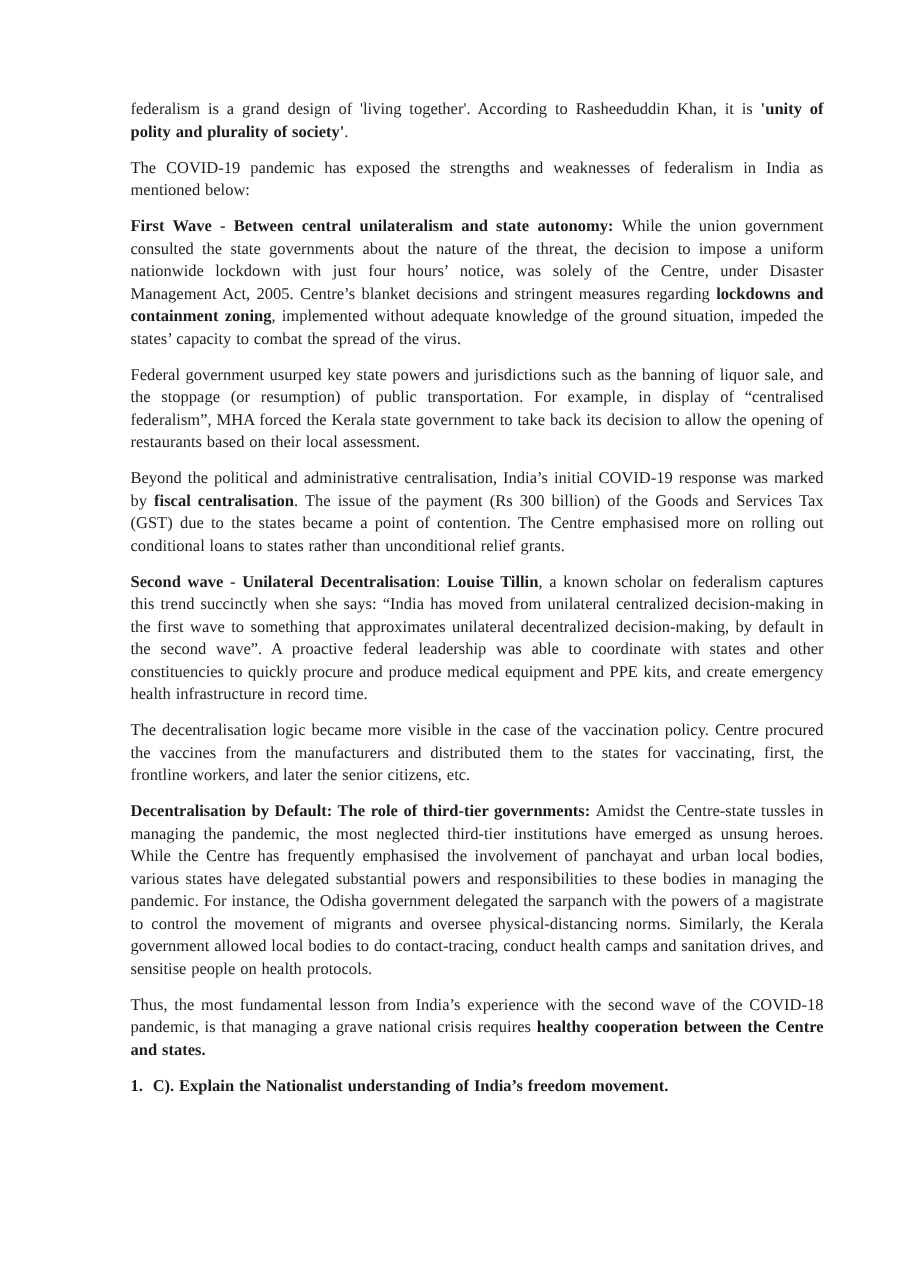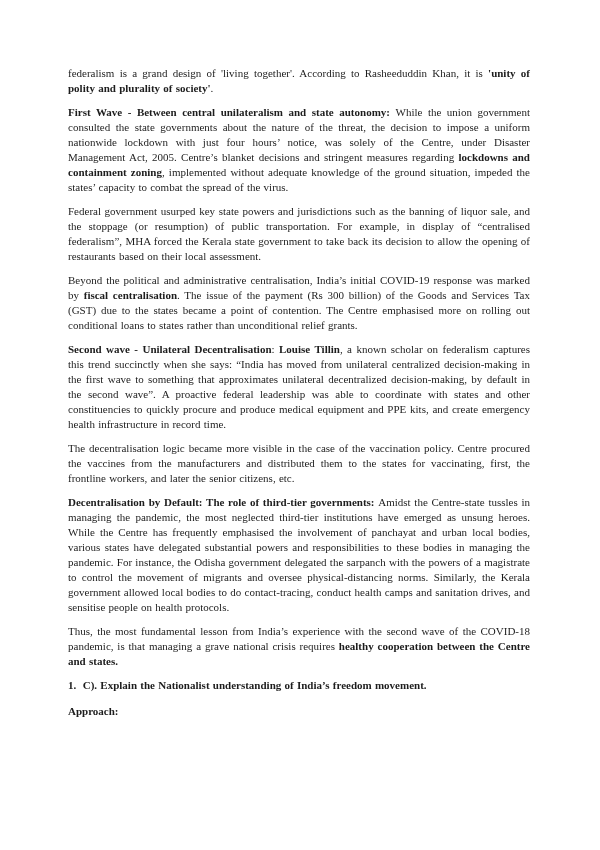--- a/index.html
+++ b/index.html
@@ -12,21 +12,21 @@
     width: 600px;
     height: 850px;
     margin: 0 auto;
     background: #ffffff;
     overflow: hidden;
     font-family: "Liberation Serif", "DejaVu Serif", serif;
     color: #1d1d1d;
   }
   .doc-body {
     position: absolute;
-    left: 68px;
+    left: 87px;
     top: 66px;
     width: 462px;
   }
   p.para {
     margin: 0 0 9px 0;
     font-size: 11px;
     line-height: 15px;
     text-align: justify;
     word-spacing: 0.5px;
   }
@@ -41,23 +41,23 @@
     text-align: left;
     margin-top: 3px;
   }
 </style>
 </head>
 <body>
 
 <div class="page">
   <div class="doc-body" id="doc-body">
       <p class="para"><span class="seg">federalism is a grand design of 'living together'. According to Rasheeduddin Khan, it is </span><span class="seg bold">'unity of polity and plurality of society'</span><span class="seg">.</span></p>
+      <p class="para"><span class="seg">The COVID-19 pandemic has exposed the strengths and weaknesses of federalism in India as mentioned below:</span></p>
       <p class="para"><span class="seg bold">First Wave - Between central unilateralism and state autonomy: </span><span class="seg">While the union government consulted the state governments about the nature of the threat, the decision to impose a uniform nationwide lockdown with just four hours’ notice, was solely of the Centre, under Disaster Management Act, 2005. Centre’s blanket decisions and stringent measures regarding </span><span class="seg bold">lockdowns and containment zoning</span><span class="seg">, implemented without adequate knowledge of the ground situation, impeded the states’ capacity to combat the spread of the virus.</span></p>
       <p class="para"><span class="seg">Federal government usurped key state powers and jurisdictions such as the banning of liquor sale, and the stoppage (or resumption) of public transportation. For example, in display of “centralised federalism”, MHA forced the Kerala state government to take back its decision to allow the opening of restaurants based on their local assessment.</span></p>
       <p class="para"><span class="seg">Beyond the political and administrative centralisation, India’s initial COVID-19 response was marked by </span><span class="seg bold">fiscal centralisation</span><span class="seg">. The issue of the payment (Rs 300 billion) of the Goods and Services Tax (GST) due to the states became a point of contention. The Centre emphasised more on rolling out conditional loans to states rather than unconditional relief grants.</span></p>
       <p class="para"><span class="seg bold">Second wave - Unilateral Decentralisation</span><span class="seg">: </span><span class="seg bold">Louise Tillin</span><span class="seg">, a known scholar on federalism captures this trend succinctly when she says: “India has moved from unilateral centralized decision-making in the first wave to something that approximates unilateral decentralized decision-making, by default in the second wave”. A proactive federal leadership was able to coordinate with states and other constituencies to quickly procure and produce medical equipment and PPE kits, and create emergency health infrastructure in record time.</span></p>
       <p class="para"><span class="seg">The decentralisation logic became more visible in the case of the vaccination policy. Centre procured the vaccines from the manufacturers and distributed them to the states for vaccinating, first, the frontline workers, and later the senior citizens, etc.</span></p>
       <p class="para"><span class="seg bold">Decentralisation by Default: The role of third-tier governments: </span><span class="seg">Amidst the Centre-state tussles in managing the pandemic, the most neglected third-tier institutions have emerged as unsung heroes. While the Centre has frequently emphasised the involvement of panchayat and urban local bodies, various states have delegated substantial powers and responsibilities to these bodies in managing the pandemic. For instance, the Odisha government delegated the sarpanch with the powers of a magistrate to control the movement of migrants and oversee physical-distancing norms. Similarly, the Kerala government allowed local bodies to do contact-tracing, conduct health camps and sanitation drives, and sensitise people on health protocols.</span></p>
       <p class="para"><span class="seg">Thus, the most fundamental lesson from India’s experience with the second wave of the COVID-18 pandemic, is that managing a grave national crisis requires </span><span class="seg bold">healthy cooperation between the Centre and states.</span></p>
       <p class="para question"><span class="seg bold">1.&nbsp;&nbsp;C). Explain the Nationalist understanding of India’s freedom movement.</span></p>
-      <p class="para approach"><span class="seg bold">Approach:</span></p>
     </div>
 </div>
 
 </body></html>

